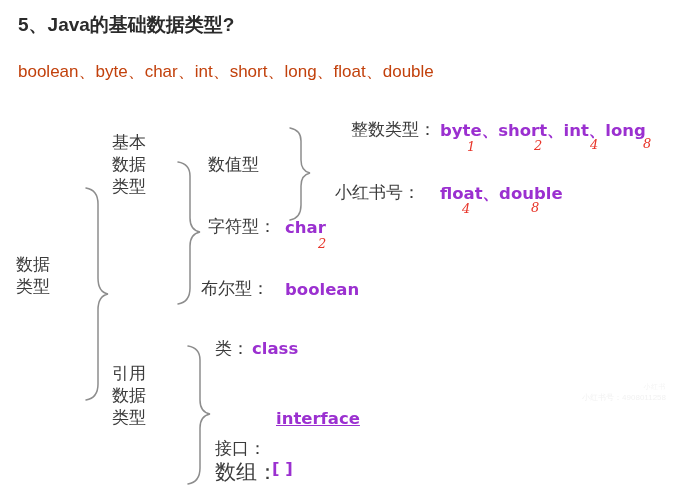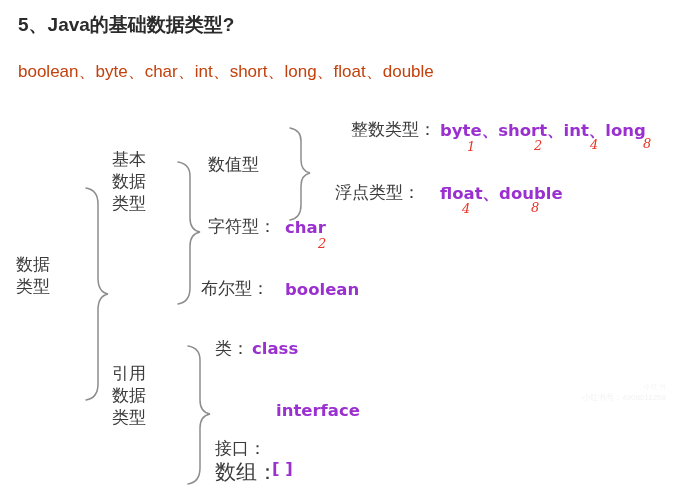--- a/index.html
+++ b/index.html
@@ -51,21 +51,21 @@
     color: #3b3b3b;
     white-space: nowrap;
     line-height: 1.30;
   }
   .node.stack {
     white-space: pre-line;
     text-align: center;
   }
 
   .lbl-root   { font-size: 17px; left: 16px;  top: 154px; }
-  .lbl-prim   { font-size: 17px; left: 112px; top: 32px; margin-top: 17px;  }
+  .lbl-prim   { font-size: 17px; left: 112px; top: 32px;  }
   .lbl-ref    { font-size: 17px; left: 112px; top: 263px; }
 
   .lbl-num    { font-size: 17px; left: 208px; top: 54px;  }
   .lbl-charT  { font-size: 17px; left: 208px; top: 116px; }
   .lbl-boolT  { font-size: 17px; left: 201px; top: 178px; }
   .lbl-clsT   { font-size: 17px; left: 215px; top: 238px; }
   .lbl-infT   { font-size: 17px; left: 215px; top: 298px; margin-top: 40px; }
   .lbl-arrT   { font-size: 21px; left: 215px; top: 358px; }
   .lbl-intT   { font-size: 17px; left: 351px; top: 19px;  }
   .lbl-fltT   { font-size: 17px; left: 335px; top: 82px;  }
@@ -76,21 +76,21 @@
     font-weight: bold;
     font-size: 16.5px;
     color: #9b30d0;
     white-space: nowrap;
   }
   .code-int   { left: 440px; top: 20px; }
   .code-flt   { left: 440px; top: 83px; }
   .code-char  { left: 285px; top: 118px; }
   .code-bool  { left: 285px; top: 180px; }
   .code-cls   { left: 252px; top: 239px; }
-  .code-inf   { left: 276px; top: 301px; }
+  .code-inf   { left: 276px; top: 309px; text-decoration: underline; }
   .code-arr   { left: 272px; top: 359px; }
 
   .annot {
     position: absolute;
     color: #e8352a;
     font-family: "DejaVu Serif", "Liberation Serif", serif;
     font-size: 13px;
     font-style: italic;
     white-space: nowrap;
   }
@@ -155,21 +155,21 @@
 
     <div class="node lbl-num">数值型</div>
 
     <div class="node lbl-intT">整数类型：</div>
     <div class="code code-int">byte、short、int、long</div>
     <div class="annot an-1">1</div>
     <div class="annot an-2">2</div>
     <div class="annot an-4">4</div>
     <div class="annot an-8">8</div>
 
-    <div class="node lbl-fltT">浮点类型：</div>
+    <div class="node lbl-fltT">小红书号：</div>
     <div class="code code-flt">float、double</div>
     <div class="annot an-f4">4</div>
     <div class="annot an-f8">8</div>
 
     <div class="node lbl-charT">字符型：</div>
     <div class="code code-char">char</div>
     <div class="annot an-c2">2</div>
 
     <div class="node lbl-boolT">布尔型：</div>
     <div class="code code-bool">boolean</div>

